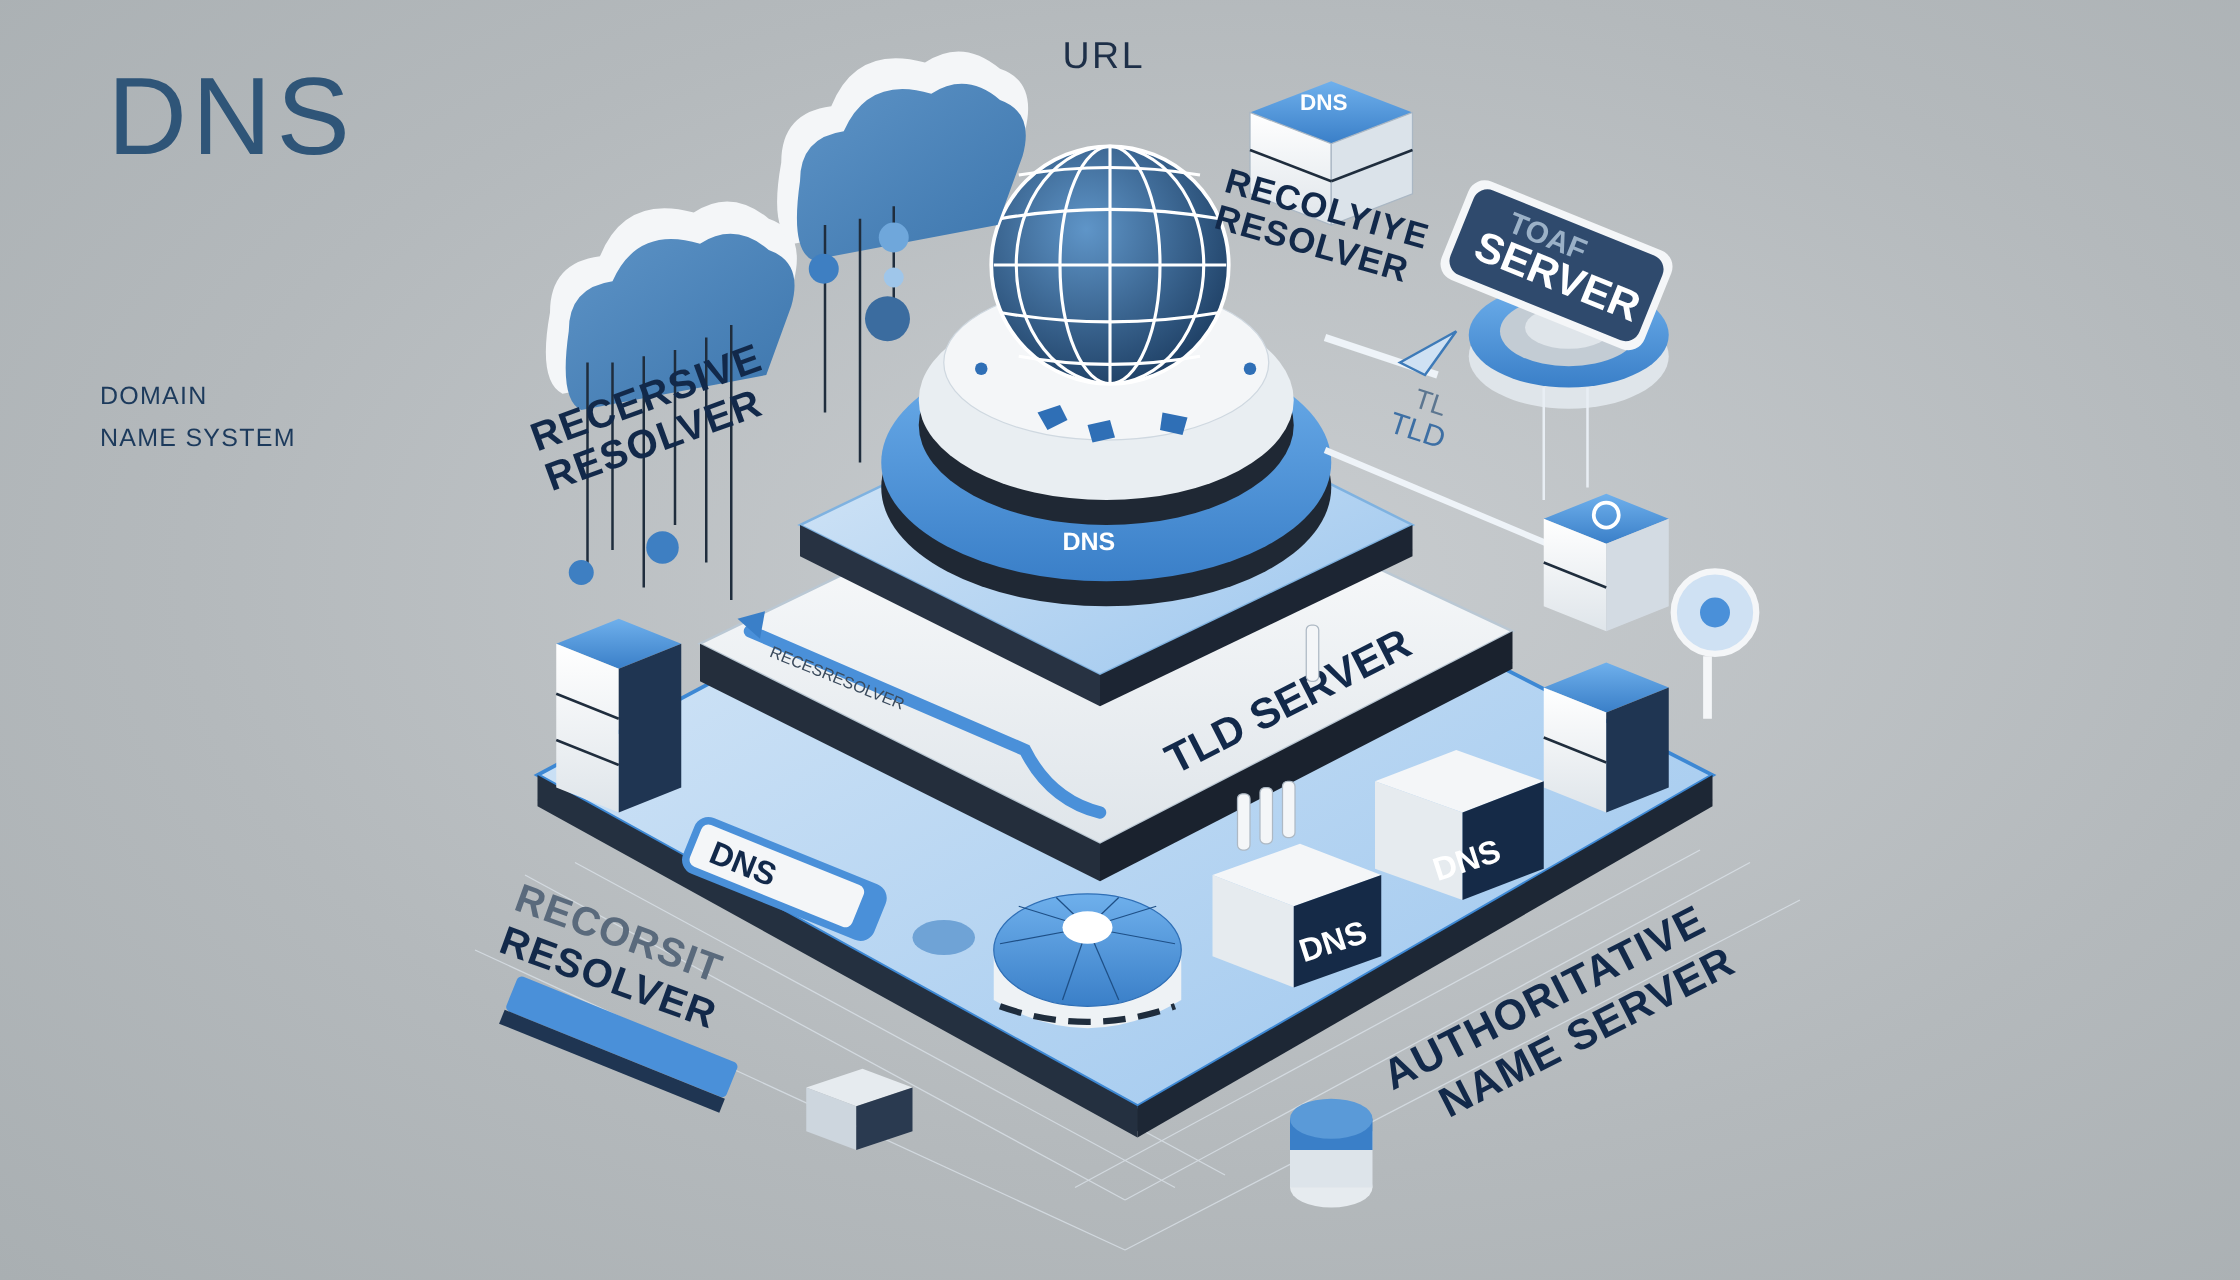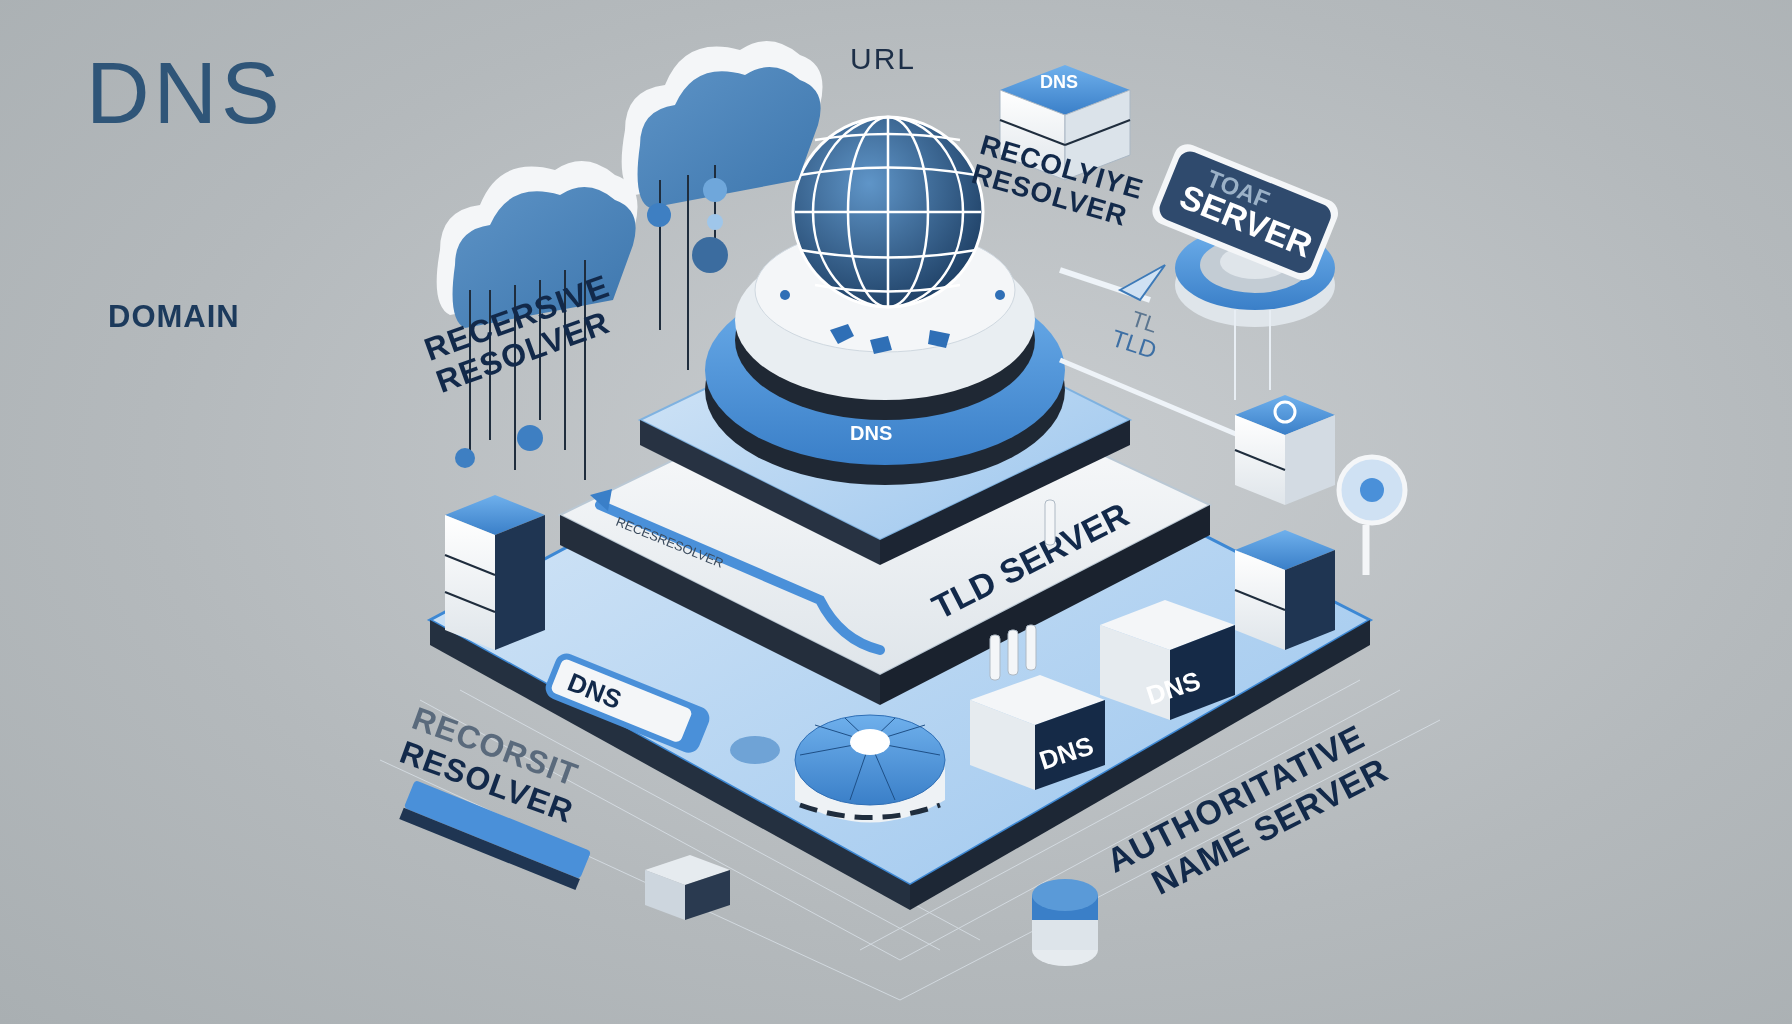--- a/index.html
+++ b/index.html
@@ -1,33 +1,34 @@
 <!DOCTYPE html>
 <html><head>
 <meta charset="utf-8">
 <style>
   html,body{margin:0;padding:0;}
   body{width:1792px;height:1024px;overflow:hidden;position:relative;
     background:radial-gradient(ellipse at 55% 45%,#c9cdd0 0%,#b4b9bc 60%,#a9afb2 100%);
     font-family:"Liberation Sans","DejaVu Sans",sans-serif;}
   .lbl{position:absolute;color:#12294a;font-weight:700;letter-spacing:1px;text-transform:uppercase;white-space:nowrap;}
   .title{left:86px;top:42px;font-size:88px;color:#2f5578;font-weight:400;letter-spacing:4px;}
-  .subtitle{left:108px;top:300px;font-size:31px;color:#1c3a5c;font-weight:700;line-height:34px;letter-spacing:1px;}
+  .subtitle{left:80px;top:300px;font-size:20px;color:#1c3a5c;font-weight:400;line-height:34px;letter-spacing:1px;}
   .subtitle span{display:block;}
   .sub2{padding-left:0}
   .sub3{padding-left:22px}
-  .url{left:850px;top:42px;font-size:30px;color:#1d2f48;font-weight:400;letter-spacing:2px;}
+  .url{left:850px;top:28px;font-size:30px;color:#1d2f48;font-weight:400;letter-spacing:2px;}
   svg{position:absolute;left:0;top:0;}
 </style>
 </head>
 <body>
 
 <div class="lbl title">DNS</div>
 <div class="lbl subtitle">
   <span>DOMAIN</span>
+  <span class="sub2">NAME SYSTEM</span>
 </div>
 <div class="lbl url">URL</div>
 
 <svg width="1792" height="1024" viewBox="0 0 1792 1024">
   <defs>
     <linearGradient id="gBlue" x1="0" y1="0" x2="0" y2="1">
       <stop offset="0" stop-color="#6fb0ec"></stop>
         <stop offset="1" stop-color="#3a7fc8"></stop>
     </linearGradient>
     <linearGradient id="gLight" x1="0" y1="0" x2="1" y2="1">

